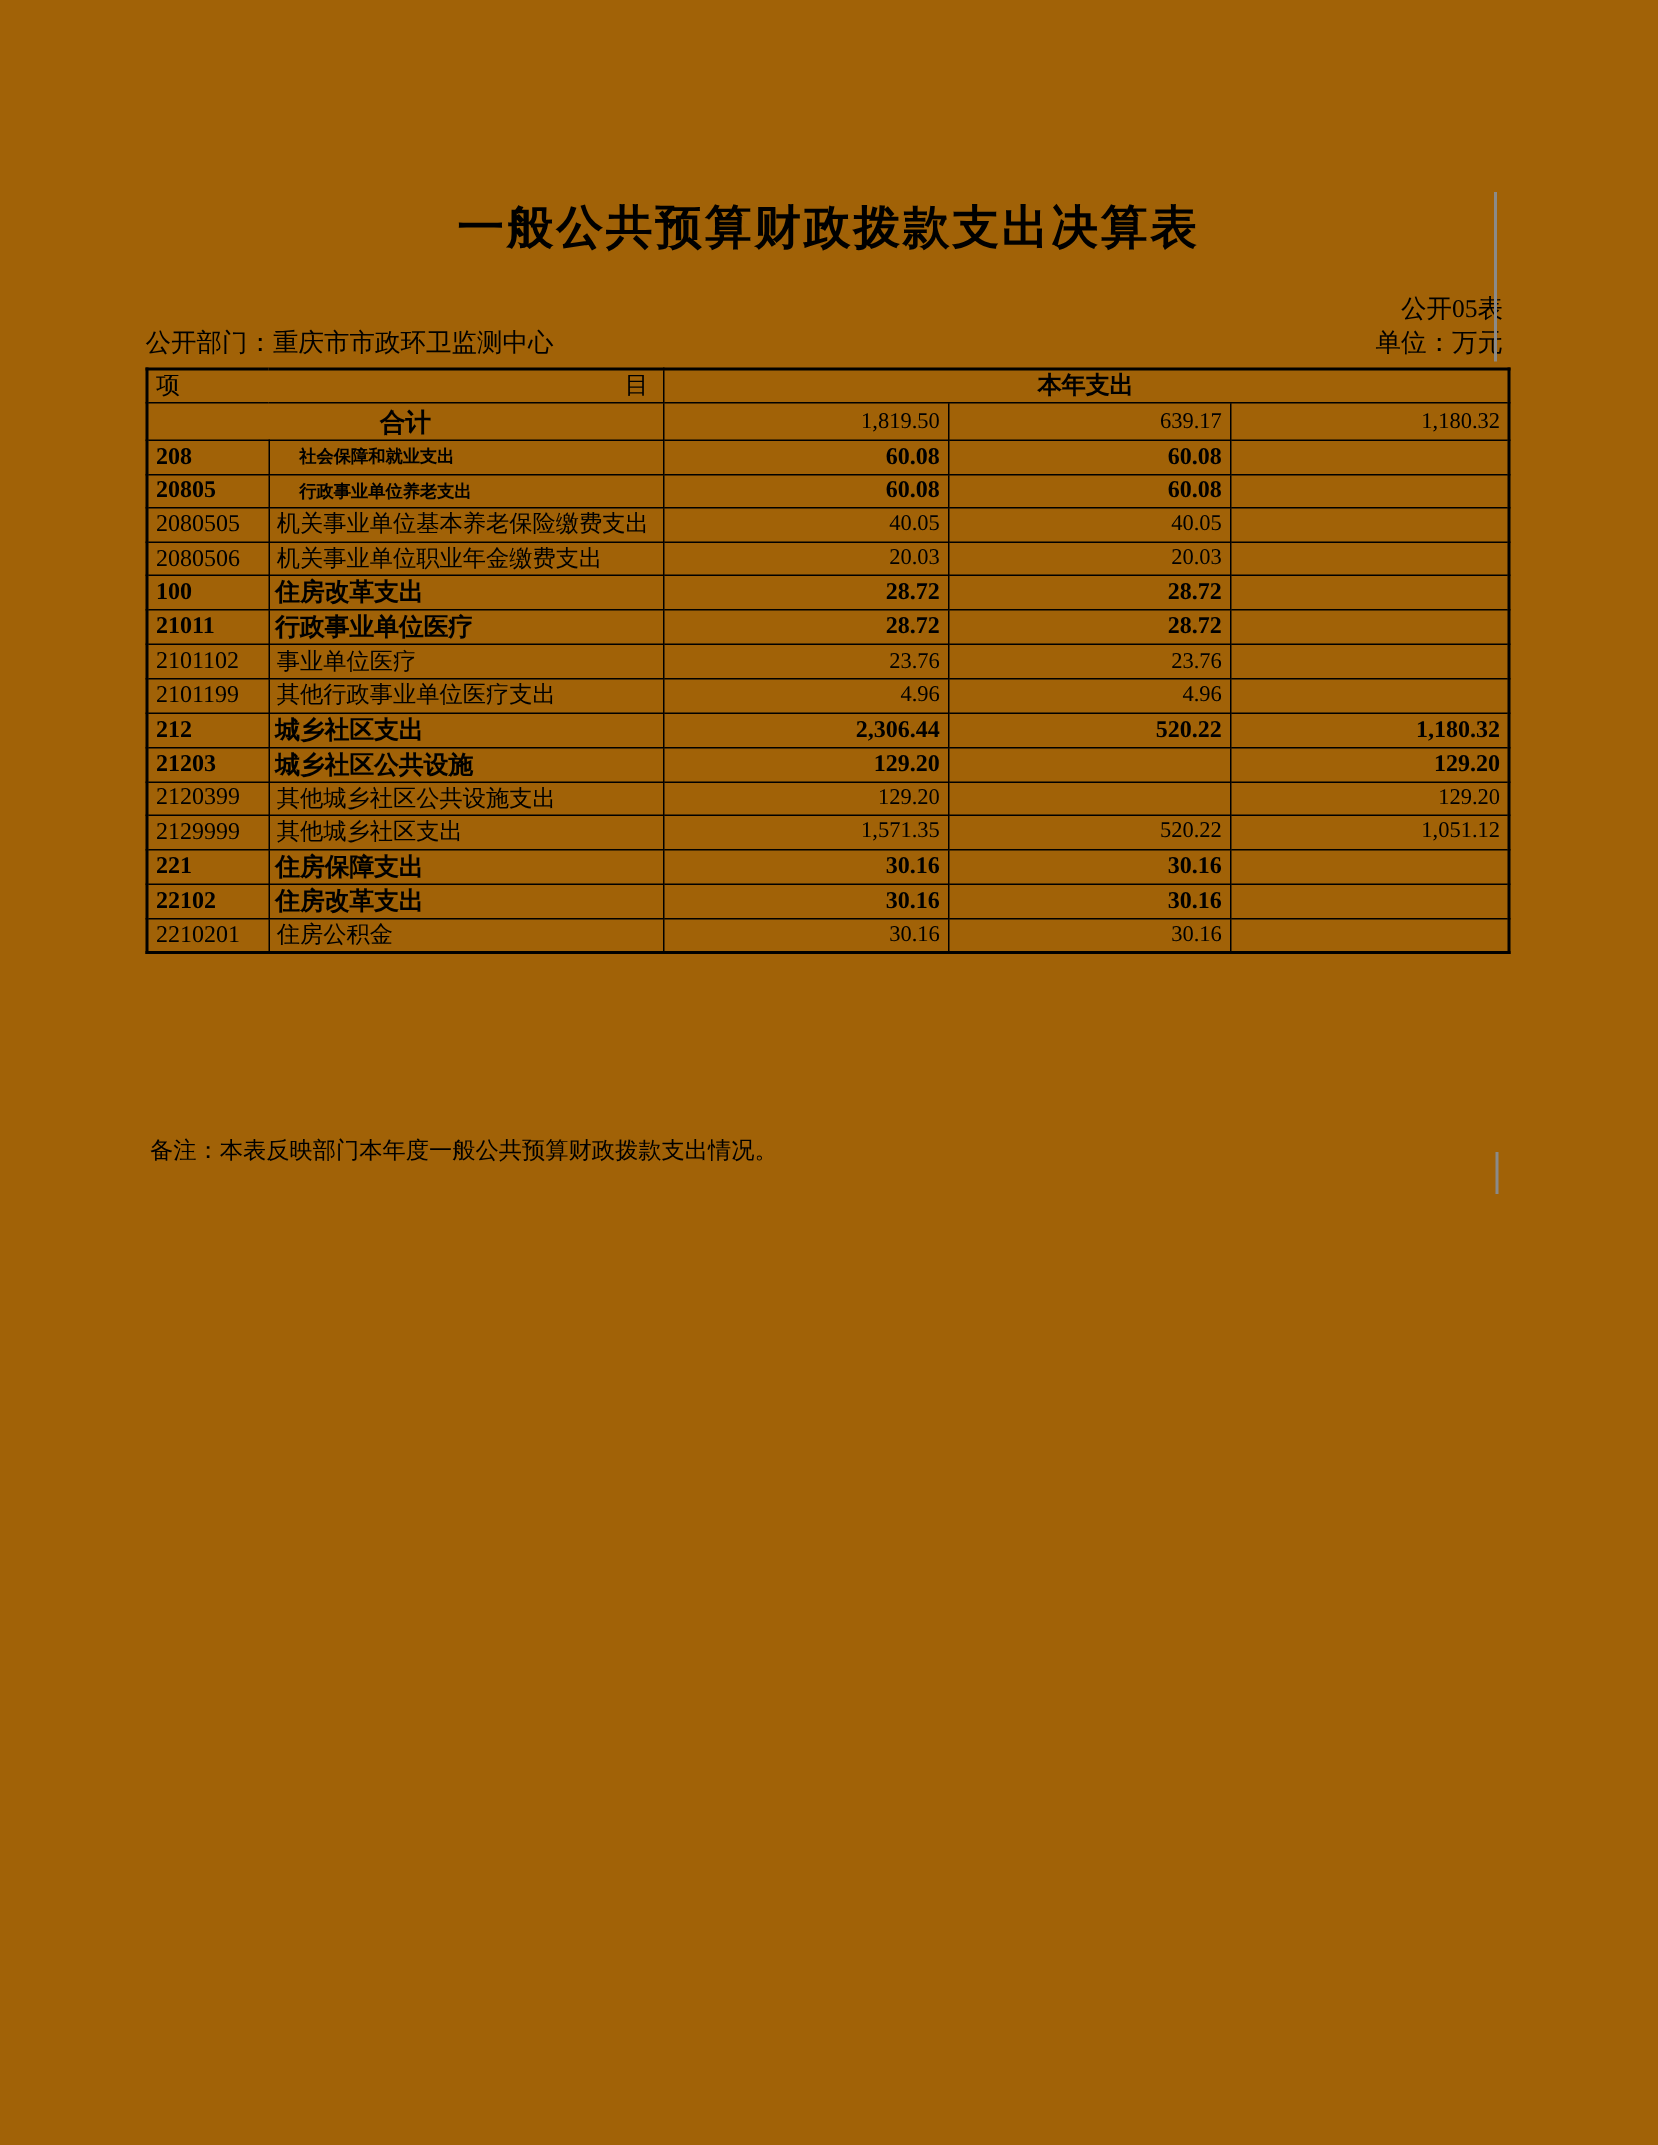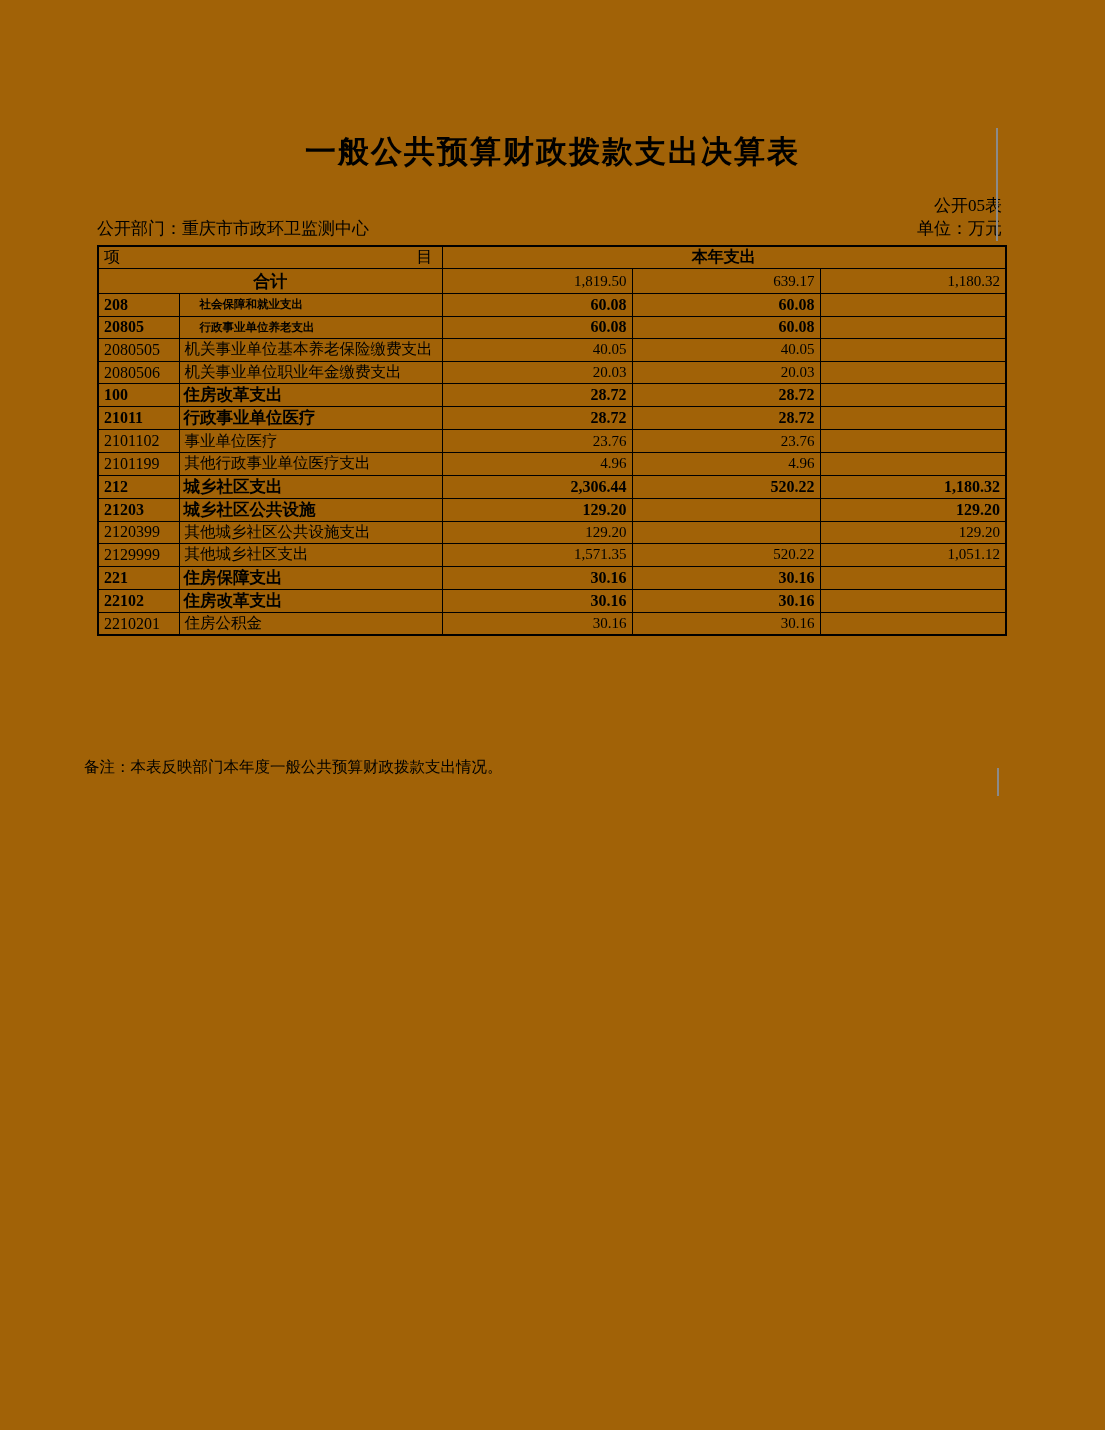--- a/index.html
+++ b/index.html
@@ -95,21 +95,21 @@
   }
   tr.r-bold-sm td.name {
     font-family: "Liberation Sans", "DejaVu Sans", sans-serif;
     font-weight: bold;
     font-size: 11.5px;
     padding-left: 20px;
   }
   tr.r-bold td.num, tr.r-bold-sm td.num { font-weight: bold; font-size: 16px; }
   .note {
     position: absolute;
-    top: 757px; left: 84px;
+    top: 757px; left: 100px;
     font-size: 15.5px;
   }
   .vline { position: absolute; width: 1.5px; background: #8a8a8a; }
   .vline-top { left: 996px; top: 128px; height: 113px; }
   .vline-bottom { left: 997px; top: 768px; height: 28px; }
 </style>
 </head>
 <body>
 
 <div class="sheet">

